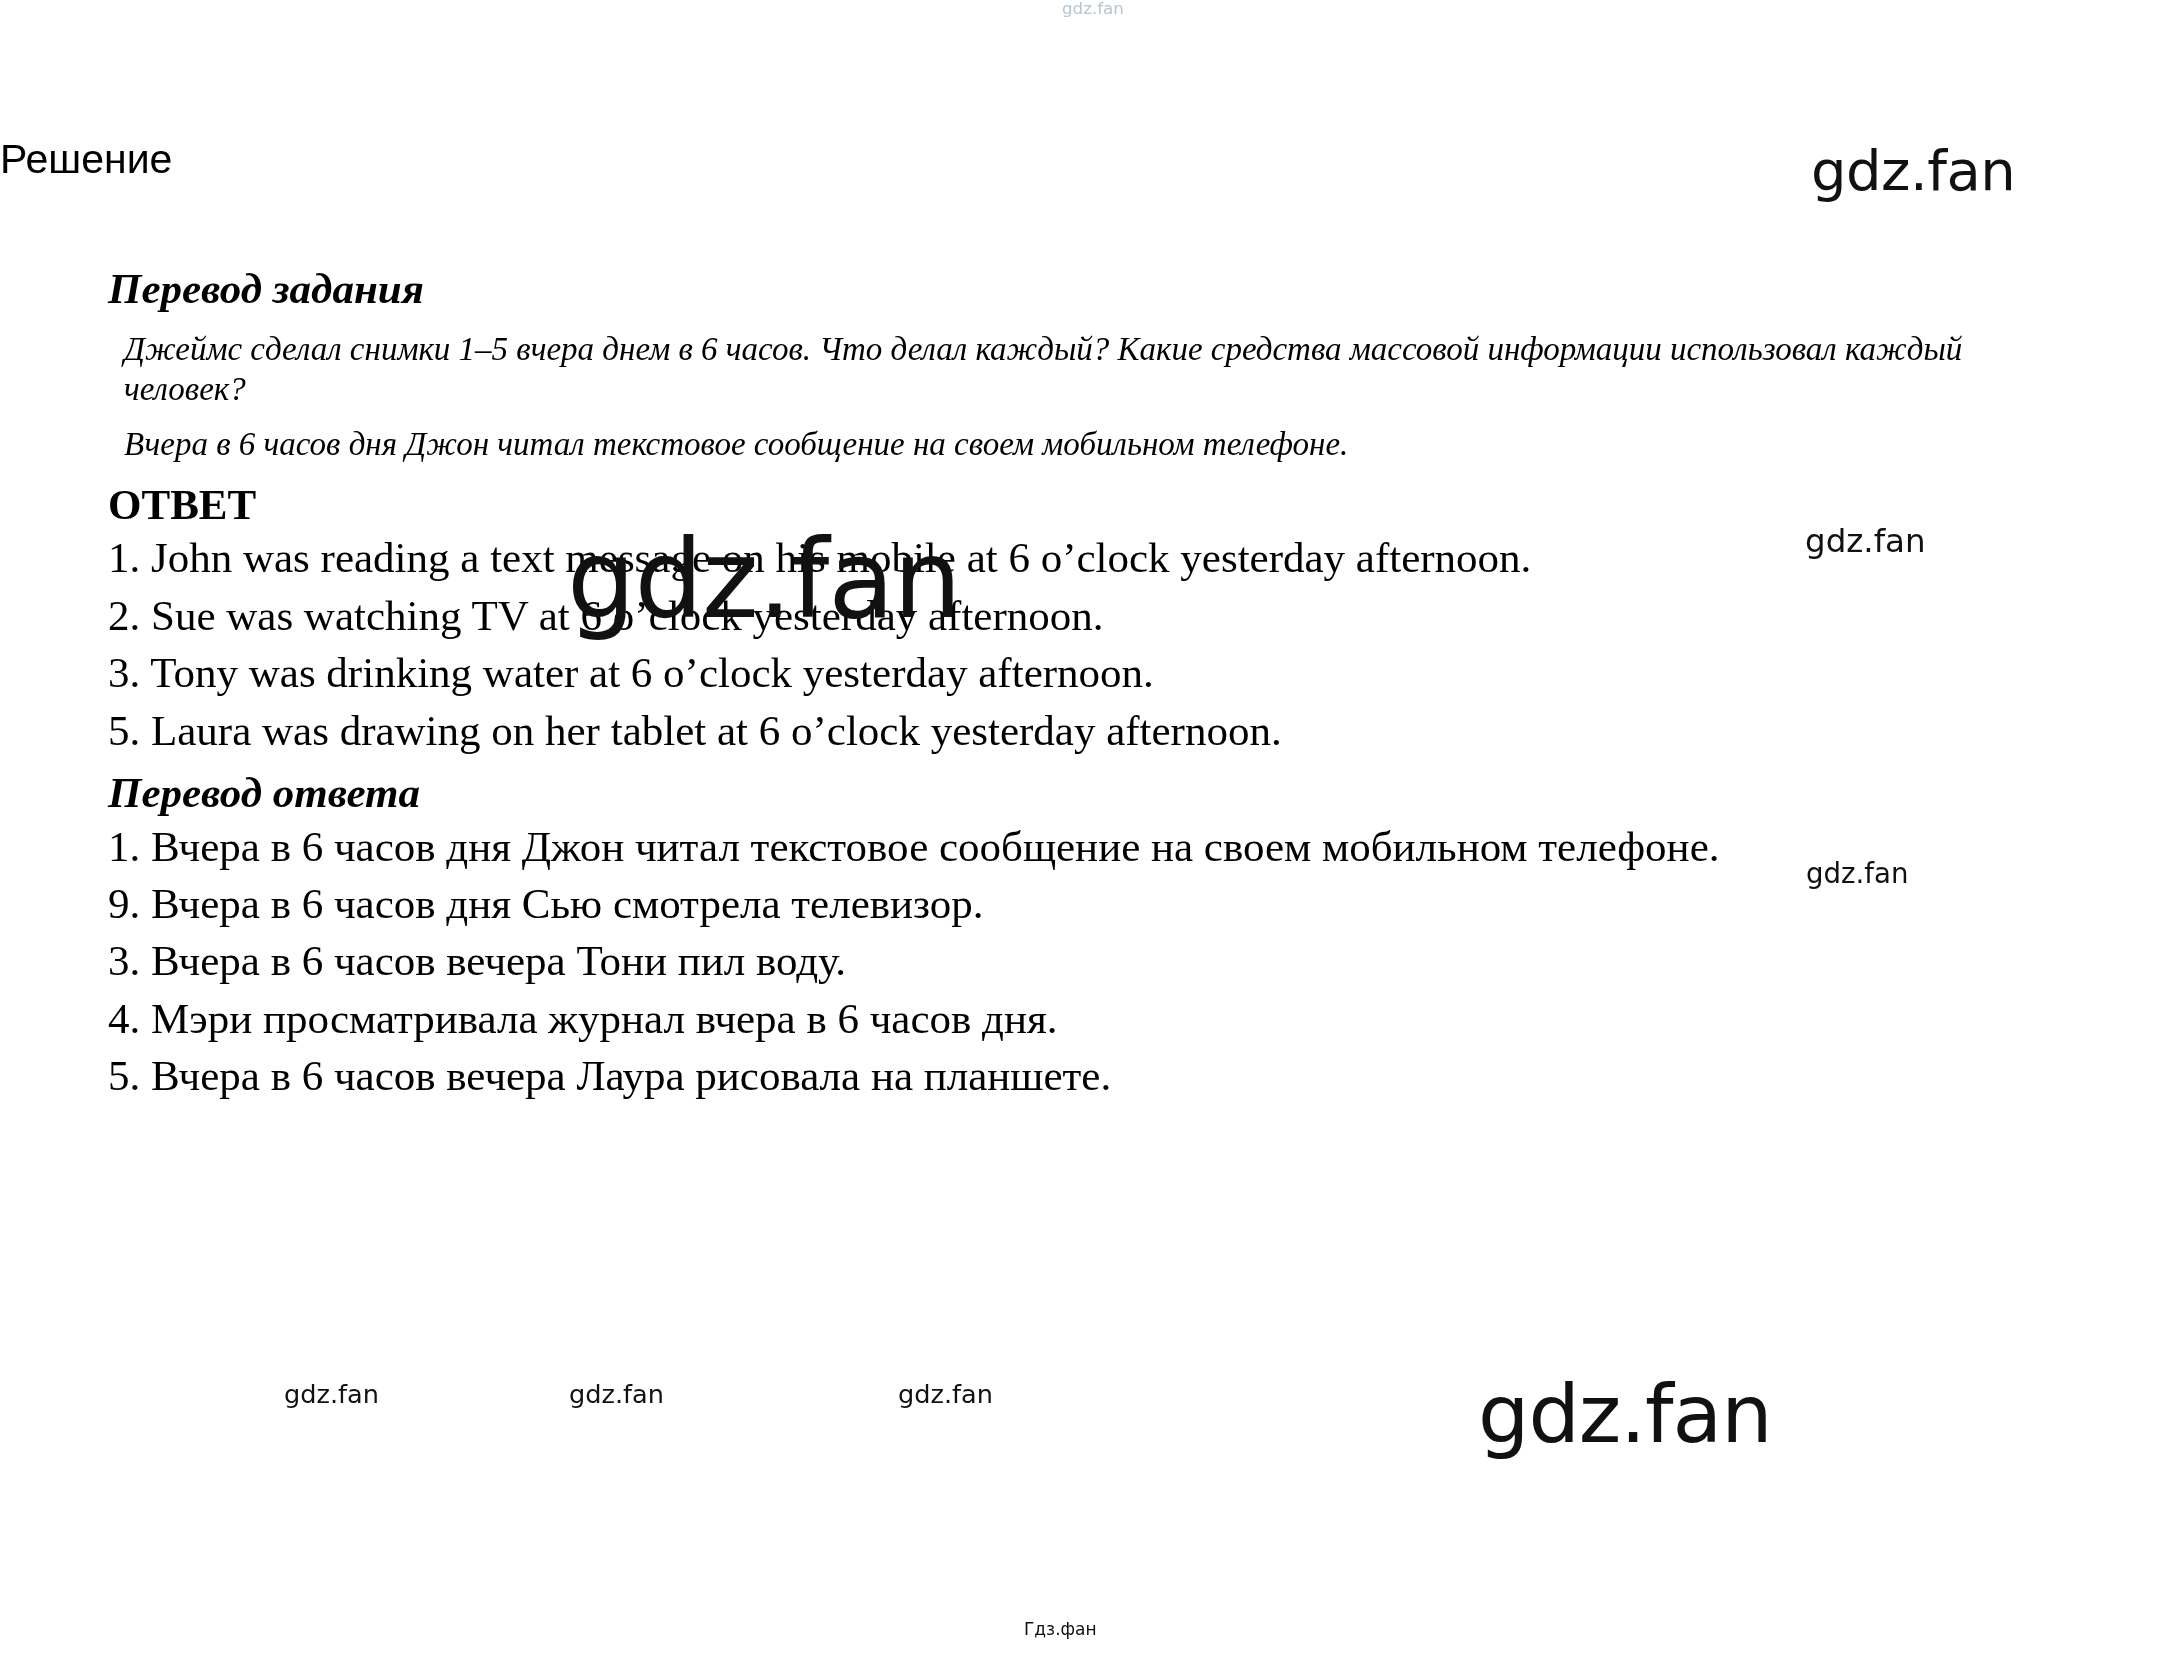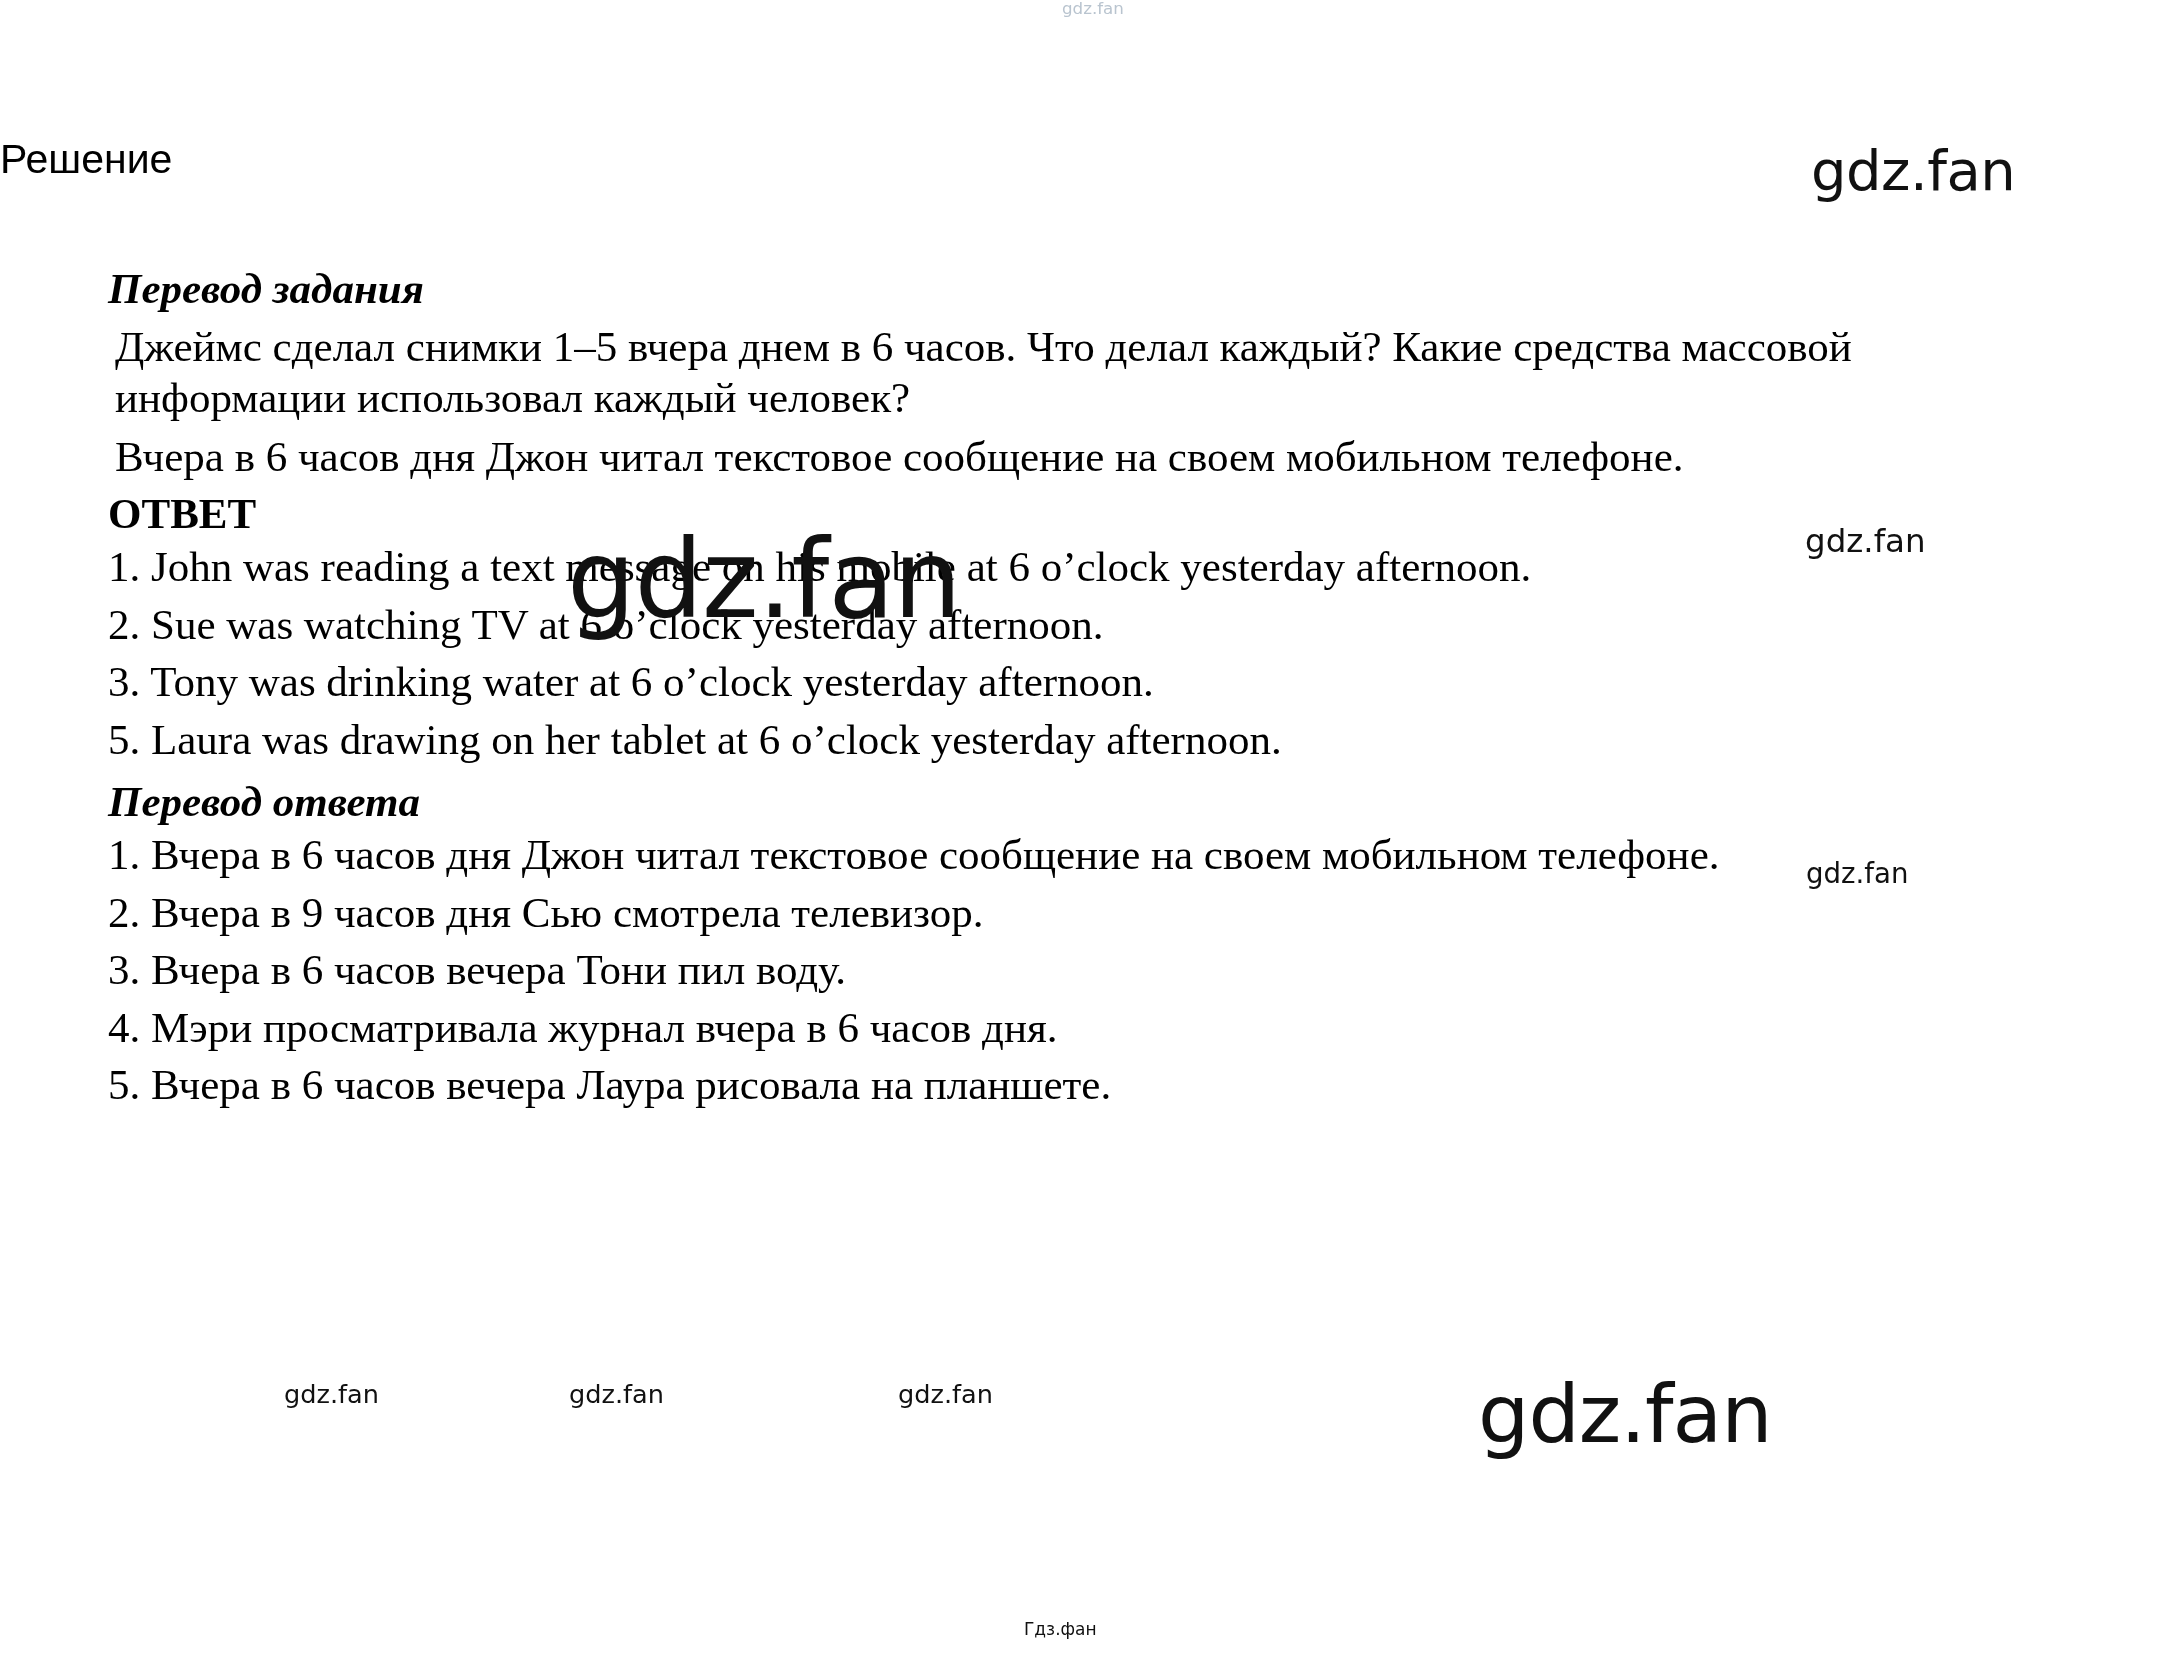--- a/index.html
+++ b/index.html
@@ -110,23 +110,24 @@
     margin: 0 0 2px 0;
   }
   .heading-plain {
     font-weight: bold;
     font-style: normal;
     font-size: 43px;
     line-height: 1.17;
     margin: 3.9px 0 2px 0;
   }
   .para {
-    font-size: 43px;
+    font-size: 33px;
     line-height: 1.19;
-    margin: 7px;
+    margin: 16px;
+    font-style: italic;
   }
   .list {
     margin: 0;
     padding: 0;
     list-style: none;
   }
   .list li {
     font-size: 43px;
     line-height: 1.2;
     margin: 0 0 5.9px 0;
@@ -160,21 +161,21 @@
       <li>3. Tony was drinking water at 6 o’clock yesterday afternoon.</li>
       <li>5. Laura was drawing on her tablet at 6 o’clock yesterday afternoon.</li>
     </ul>
 
     <div class="gap-sm"></div>
 
     <p class="heading">Перевод ответа</p>
 
     <ul class="list">
       <li>1. Вчера в 6 часов дня Джон читал текстовое сообщение на своем мобильном телефоне.</li>
-      <li>2. Вчера в 9 часов дня Сью смотрела телевизор.</li>
+      <li>9. Вчера в 6 часов дня Сью смотрела телевизор.</li>
       <li>3. Вчера в 6 часов вечера Тони пил воду.</li>
       <li>4. Мэри просматривала журнал вчера в 6 часов дня.</li>
       <li>5. Вчера в 6 часов вечера Лаура рисовала на планшете.</li>
     </ul>
 
   </div>
 
   <span class="wm wm-big-center">gdz.fan</span>
   <span class="wm wm-right-1">gdz.fan</span>
   <span class="wm wm-right-2">gdz.fan</span>

